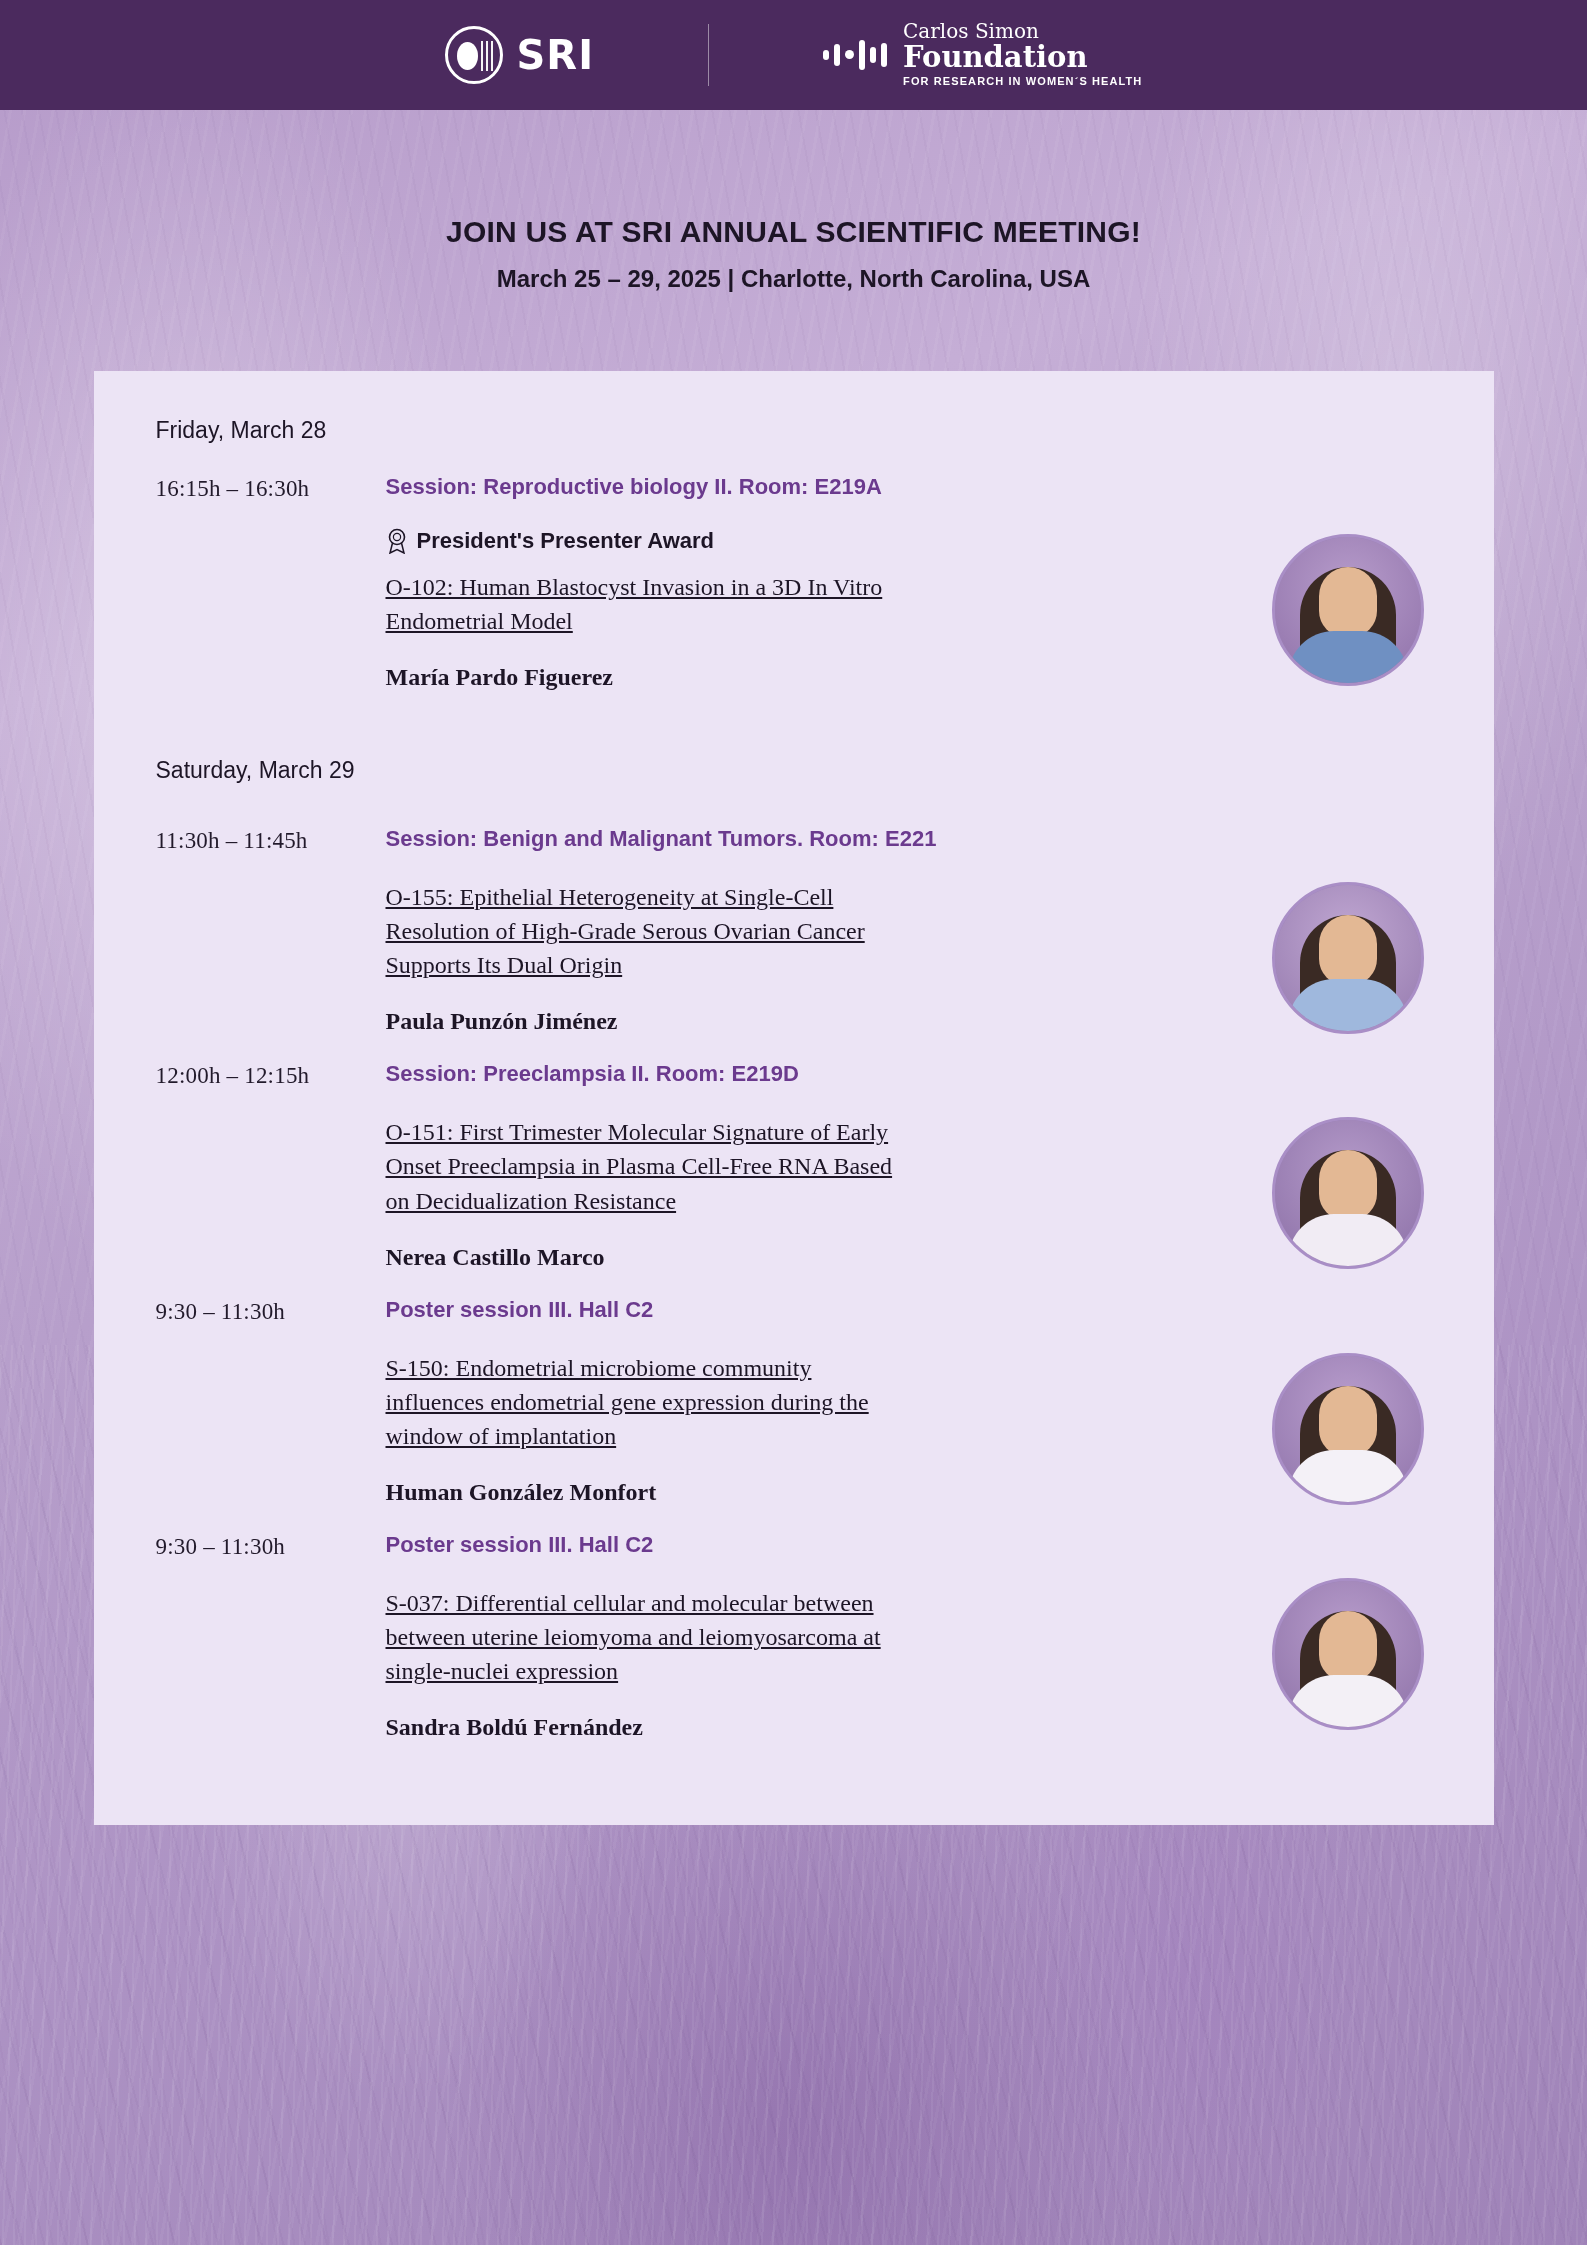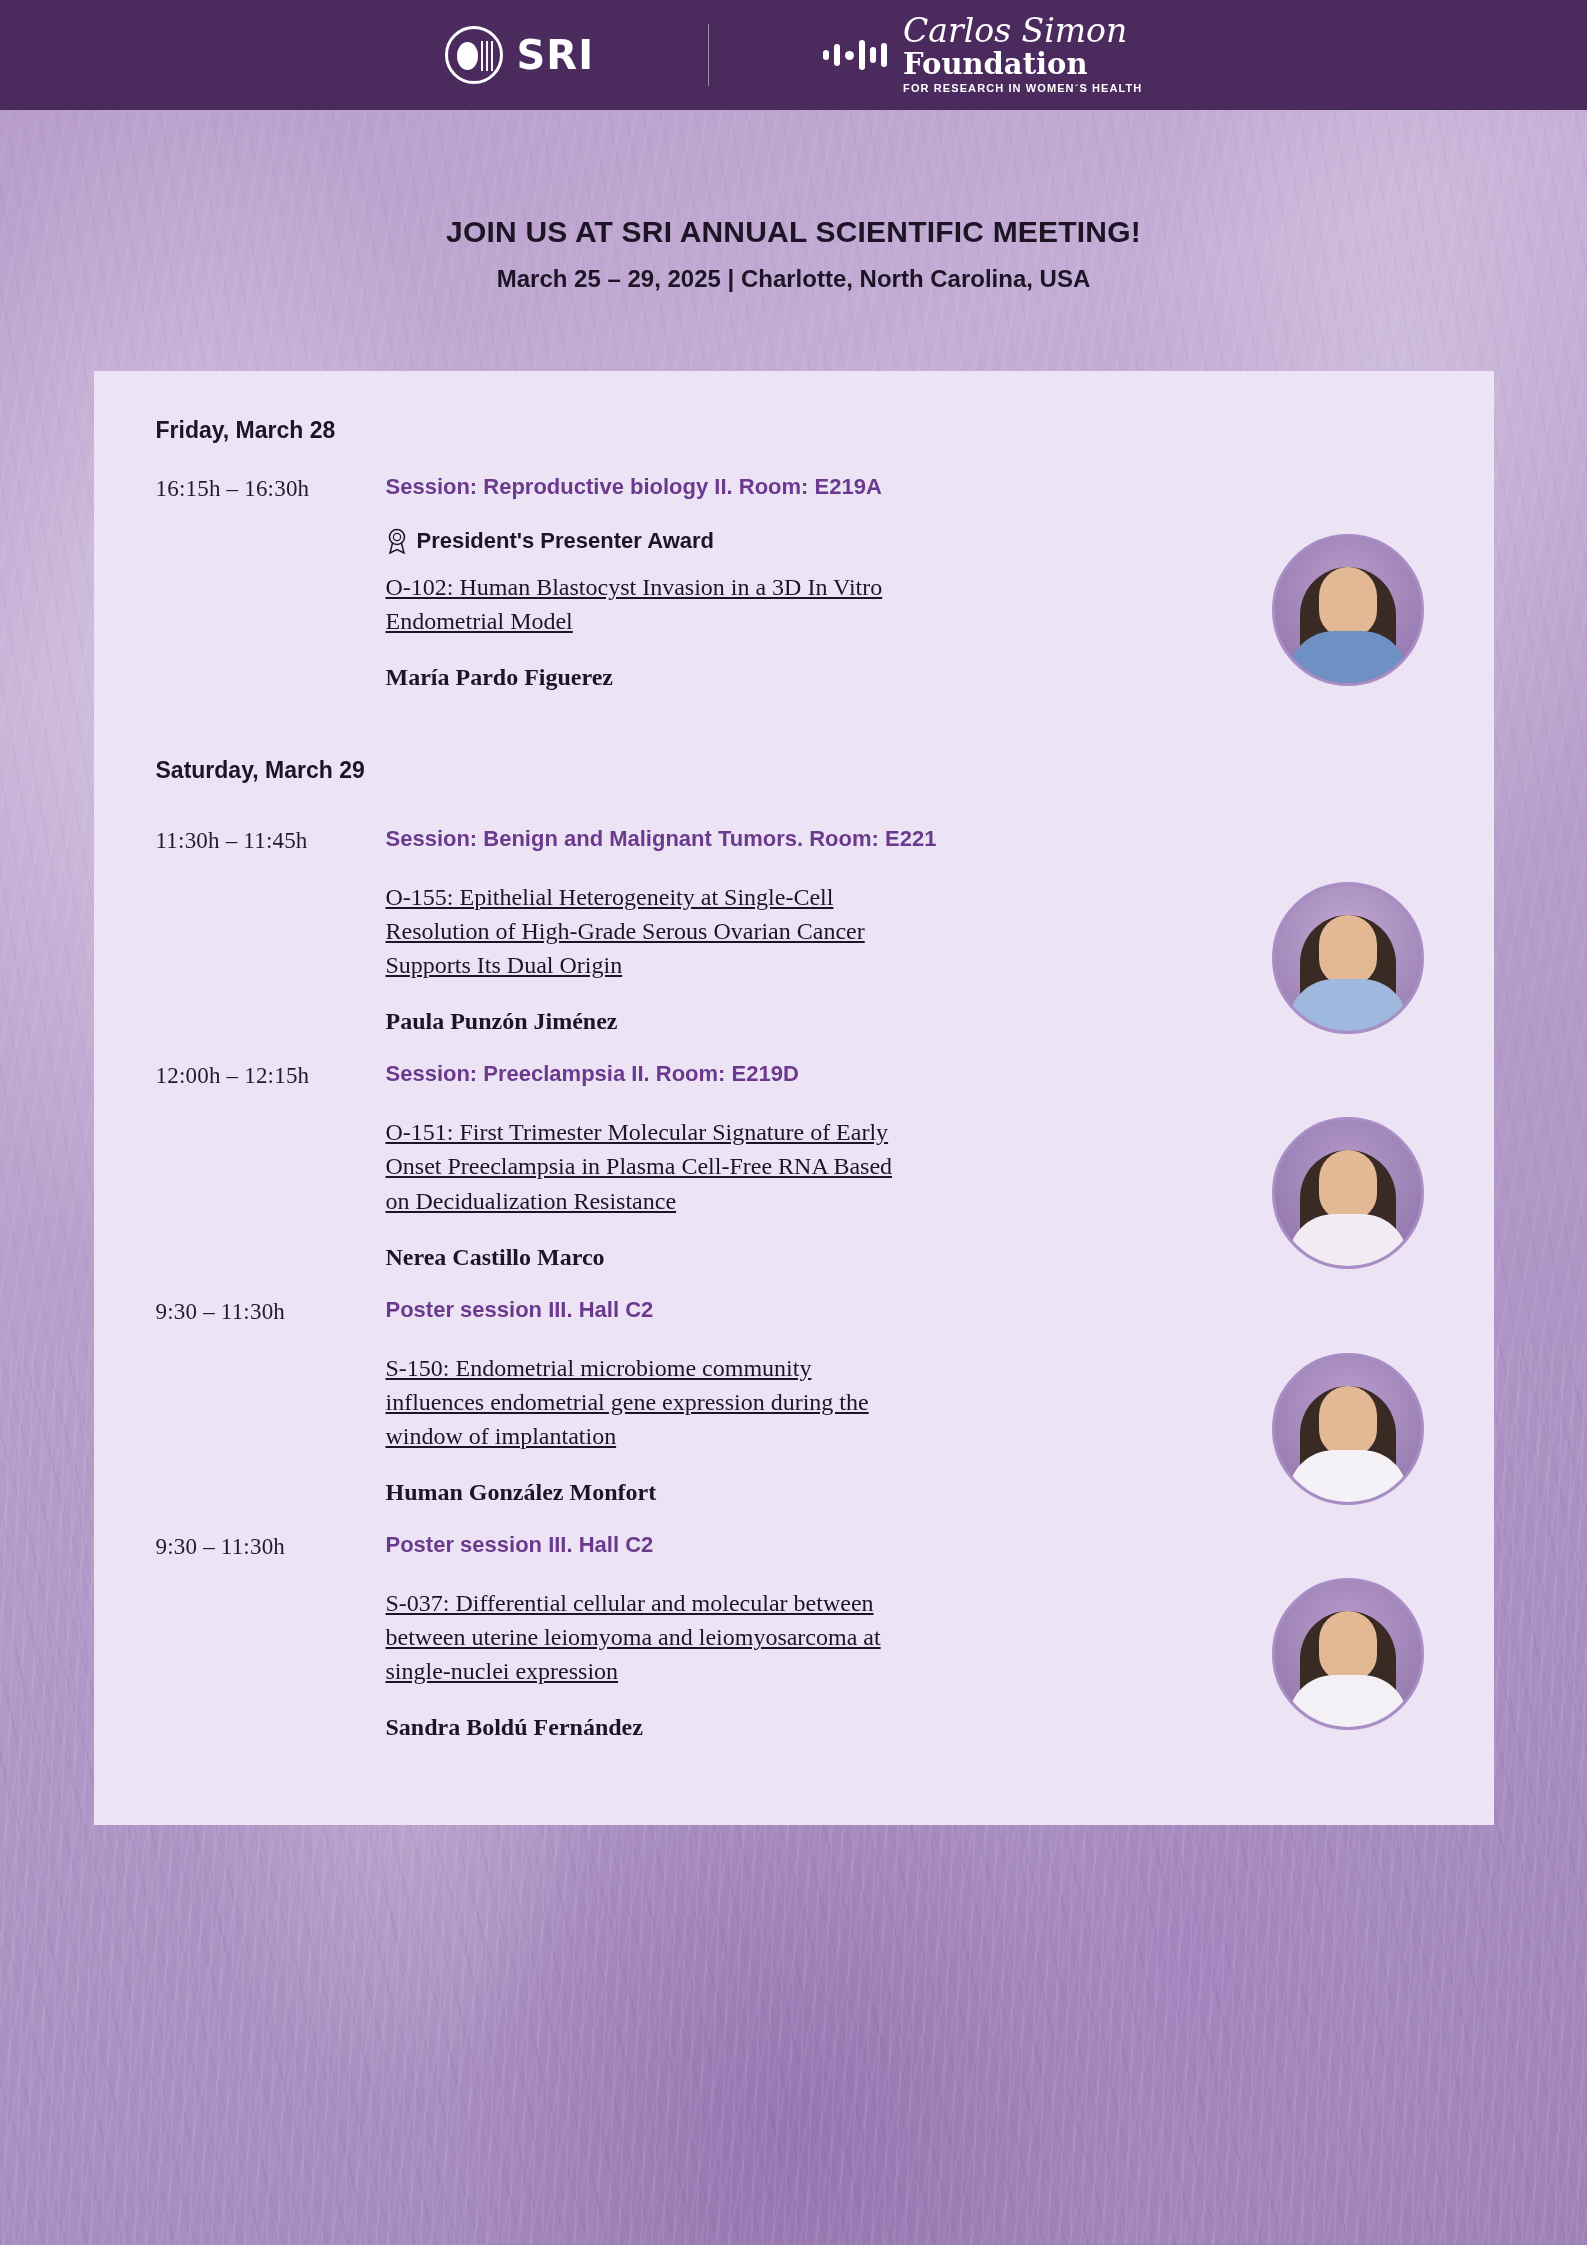--- a/index.html
+++ b/index.html
@@ -111,21 +111,21 @@
     background: #ffffff;
     border-radius: 3px;
   }
   .csf-bars i:nth-child(1) { height: 10px; }
   .csf-bars i:nth-child(2) { height: 22px; }
   .csf-bars i:nth-child(3) { height: 10px; border-radius: 50%; width: 9px; height: 9px; }
   .csf-bars i:nth-child(4) { height: 30px; }
   .csf-bars i:nth-child(5) { height: 16px; }
   .csf-bars i:nth-child(6) { height: 24px; }
   .csf-words { color: #ffffff; line-height: 1.05; }
-  .csf-words .l1 { font-size: 33px; font-weight: 400; font-family: "DejaVu Serif", serif; font-style: italic; }
+  .csf-words .l1 { font-size: 20px; font-weight: 400; font-family: "DejaVu Serif", serif; }
   .csf-words .l2 { font-size: 29px; font-weight: 700; font-family: "DejaVu Serif", serif; }
   .csf-words .l3 { font-size: 11px; letter-spacing: 1.1px; font-weight: 700; margin-top: 12px; }
 
   
   .headline {
     position: relative;
     z-index: 4;
     text-align: center;
     margin-top: 105px;
     color: #1d1526;
@@ -147,21 +147,21 @@
     z-index: 4;
     margin: 78px auto 0 auto;
     width: 1400px;
     background: #ece4f5;
     padding: 46px 62px 58px 62px;
     min-height: 1420px;
   }
 
   .day-title {
     font-size: 23px;
-    font-weight: 700;
+    font-weight: 400;
     color: #1d1526;
     margin-bottom: 30px;
   }
   .day-title.second { margin-top: 66px; margin-bottom: 42px; }
 
   .entry {
     display: flex;
     align-items: flex-start;
     position: relative;
     margin-bottom: 26px;

